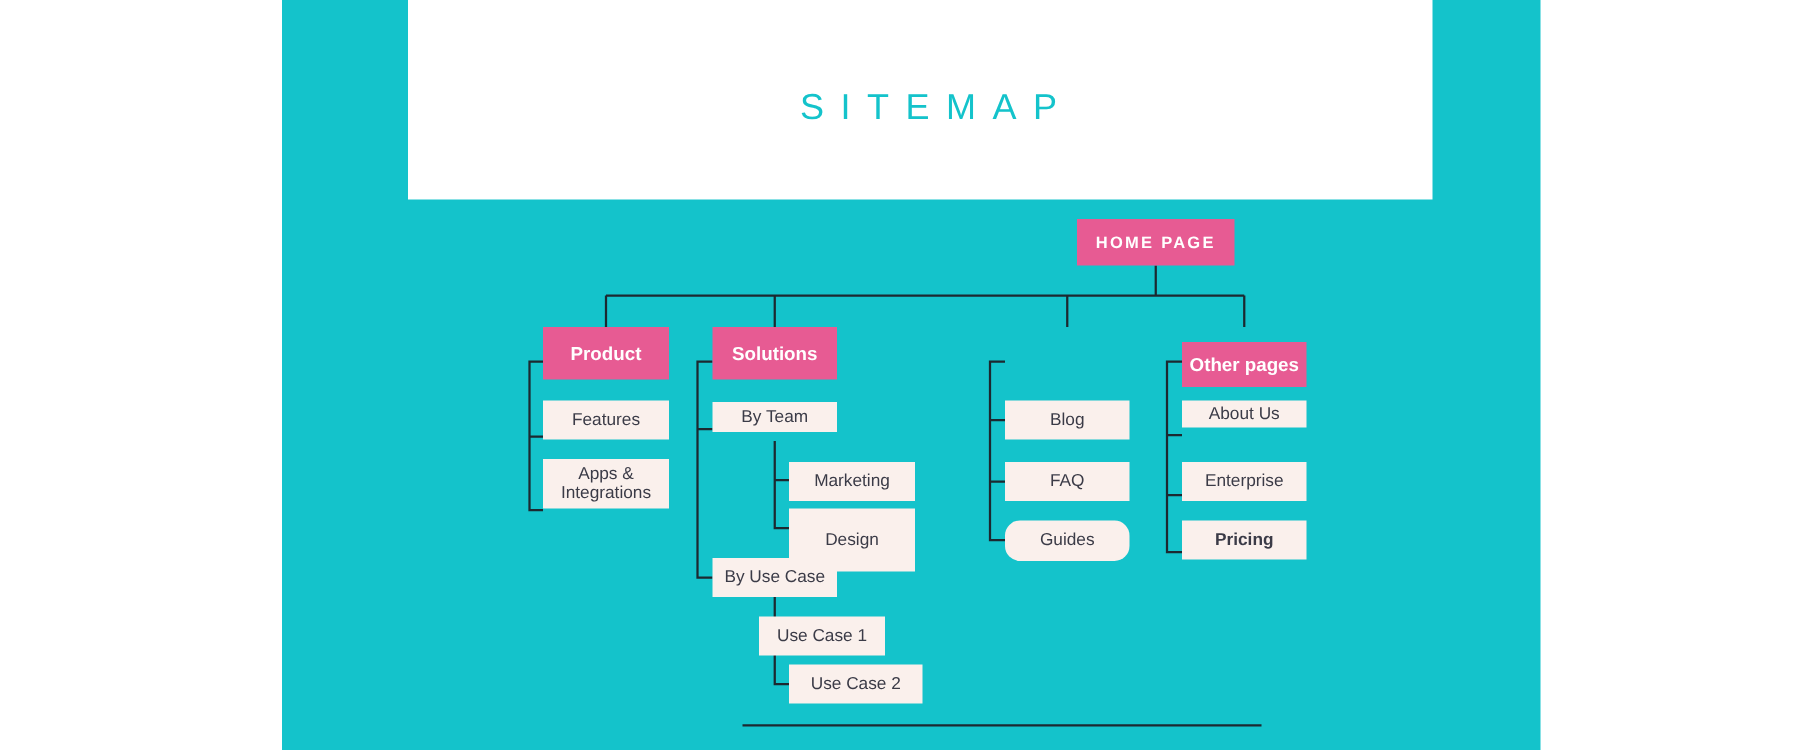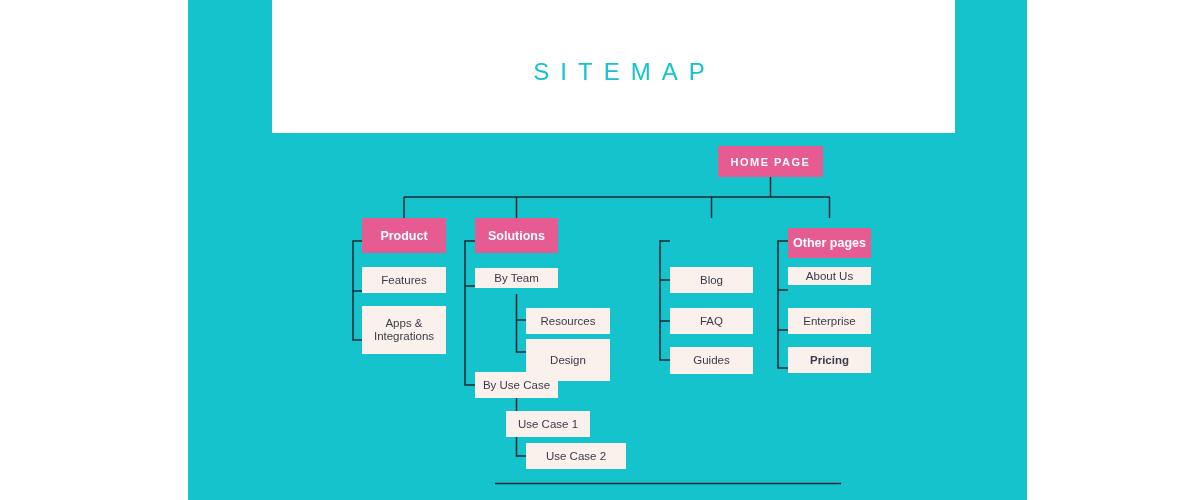--- a/index.html
+++ b/index.html
@@ -48,32 +48,32 @@
     <path d="M788 241 H778 V368 H788 M778 290 H788 M778 330 H788"></path>
     <path d="M516.5 294 V352 H526 M516.5 320 H526"></path>
     <path d="M516.5 398 V456 H526 M516.5 423 H526"></path>
     <path d="M495 483.5 H841"></path>
   </svg>
 
   <div class="node pink root" style="left:718px;top:146px;width:105px;height:31px;">HOME PAGE</div>
 
   <div class="node pink" style="left:362px;top:218px;width:84px;height:35px;">Product</div>
   <div class="node cream" style="left:362px;top:267px;width:84px;height:26px;">Features</div>
-  <div class="node cream" style="left:362px;top:306px;width:84px;height:48px;">Apps &amp; Integrations</div>
+  <div class="node cream" style="left:362px;top:306px;width:84px;height:33px;">Apps &amp; Integrations</div>
 
   <div class="node pink" style="left:475px;top:218px;width:83px;height:35px;">Solutions</div>
   <div class="node cream" style="left:475px;top:268px;width:83px;height:20px;">By Team</div>
-  <div class="node cream" style="left:526px;top:308px;width:84px;height:26px;">Resources</div>
+  <div class="node cream" style="left:526px;top:308px;width:84px;height:26px;">Marketing</div>
   <div class="node cream" style="left:526px;top:339px;width:84px;height:42px;">Design</div>
   <div class="node cream" style="left:475px;top:372px;width:83px;height:26px;">By Use Case</div>
   <div class="node cream" style="left:506px;top:411px;width:84px;height:26px;">Use Case 1</div>
-  <div class="node cream" style="left:526px;top:443px;width:100px;height:26px;">Use Case 2</div>
+  <div class="node cream" style="left:526px;top:443px;width:89px;height:26px;">Use Case 2</div>
 
   <div class="node cream" style="left:670px;top:267px;width:83px;height:26px;">Blog</div>
   <div class="node cream" style="left:670px;top:308px;width:83px;height:26px;">FAQ</div>
-  <div class="node cream" style="left:670px;top:347px;width:83px;height:27px;">Guides</div>
+  <div class="node cream" style="left:670px;top:347px;width:83px;height:27px;border-radius:10px;">Guides</div>
 
   <div class="node pink" style="left:788px;top:228px;width:83px;height:30px;">Other pages</div>
   <div class="node cream" style="left:788px;top:267px;width:83px;height:18px;">About Us</div>
   <div class="node cream" style="left:788px;top:308px;width:83px;height:26px;">Enterprise</div>
   <div class="node cream" style="left:788px;top:347px;width:83px;height:26px;font-weight:bold;">Pricing</div>
 
 </div>
 
 </body></html>

